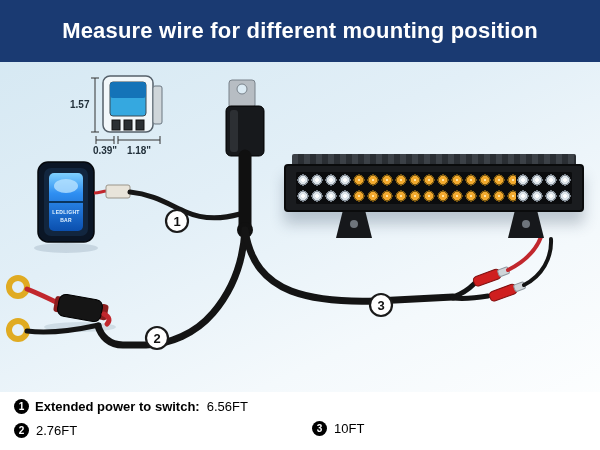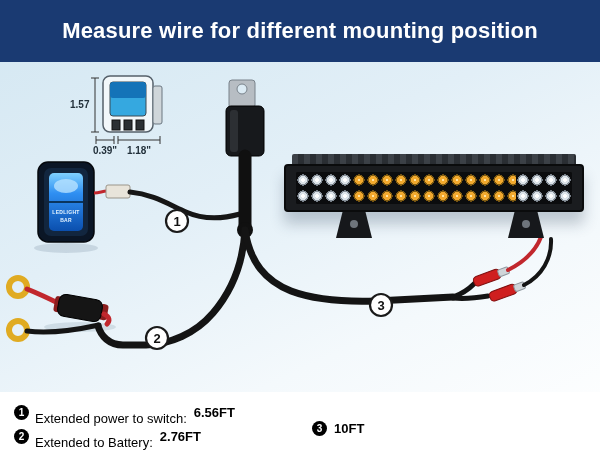--- a/index.html
+++ b/index.html
@@ -37,22 +37,22 @@
   .lb-bracket::after{content:"";position:absolute;left:50%;top:8px;width:8px;height:8px;
     margin-left:-4px;border-radius:50%;background:#6e757c;}
   .lb-bracket.b1{left:52px}.lb-bracket.b2{left:224px}
 
   
   .legend{position:absolute;left:0;right:0;bottom:0;height:58px;background:#ffffff;}
   .legend-item{position:absolute;display:flex;align-items:center;gap:6px;
     font-size:13px;color:#000;white-space:nowrap;}
   .legend-item .badge{width:15px;height:15px;border-radius:50%;background:#000;color:#fff;
     font-size:10px;font-weight:700;display:flex;align-items:center;justify-content:center;flex:0 0 15px;}
-  .legend-item .lbl{font-weight:400;margin-top:12px;}
-  .legend-item .val{font-weight:700;margin-left:1px;}
+  .legend-item .lbl{font-weight:700;}
+  .legend-item .val{font-weight:400;margin-left:1px;}
   .li-1{left:14px;top:7px;}
   .li-2{left:14px;top:31px;}
   .li-3{left:312px;top:29px;}
 </style>
 </head>
 <body>
 
 <div class="stage">
 
   <svg class="diagram-svg" viewBox="0 0 600 450">
@@ -176,21 +176,20 @@
   </div>
 
   <div class="legend">
     <div class="legend-item li-1">
       <span class="badge">1</span>
       <span class="lbl">Extended power to switch:</span>
       <span class="val">6.56FT</span>
     </div>
     <div class="legend-item li-2">
       <span class="badge">2</span>
-      <span class="lbl">Extended to Battery:</span>
       <span class="val">2.76FT</span>
     </div>
     <div class="legend-item li-3">
       <span class="badge">3</span>
       <span class="val">10FT</span>
     </div>
   </div>
 
 </div>
 

